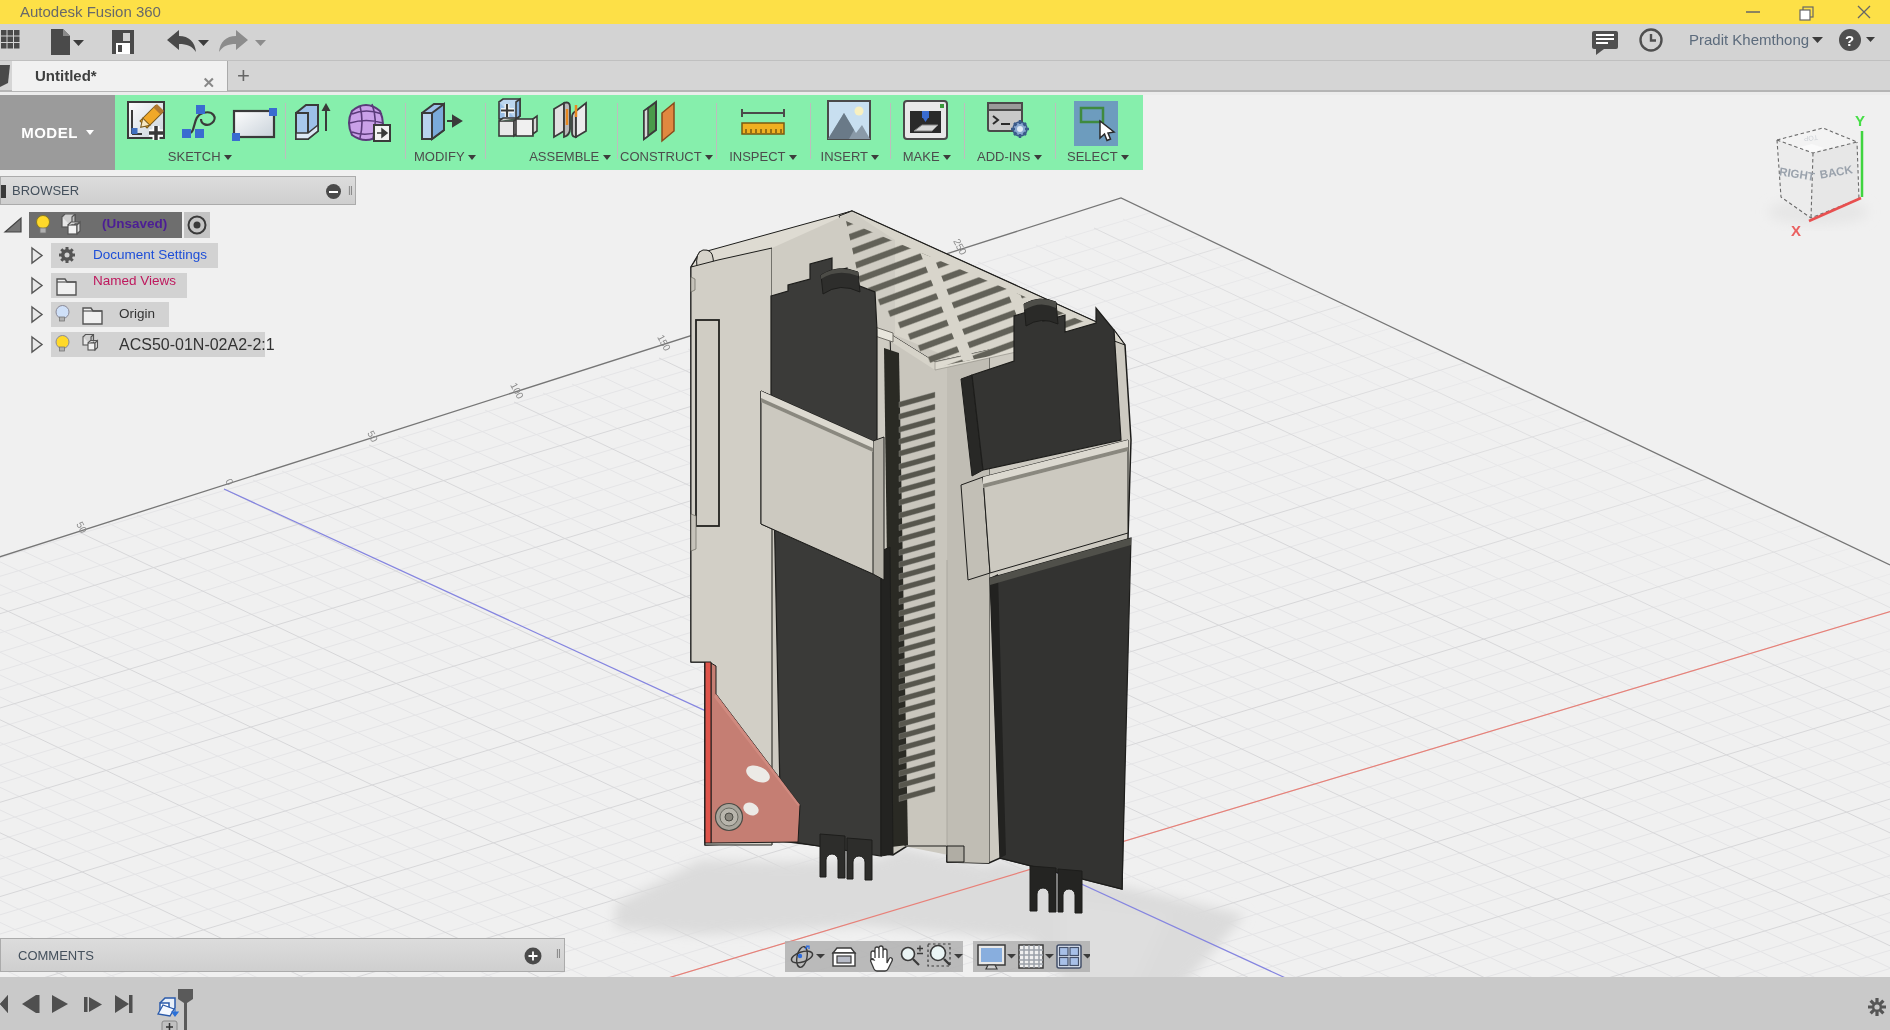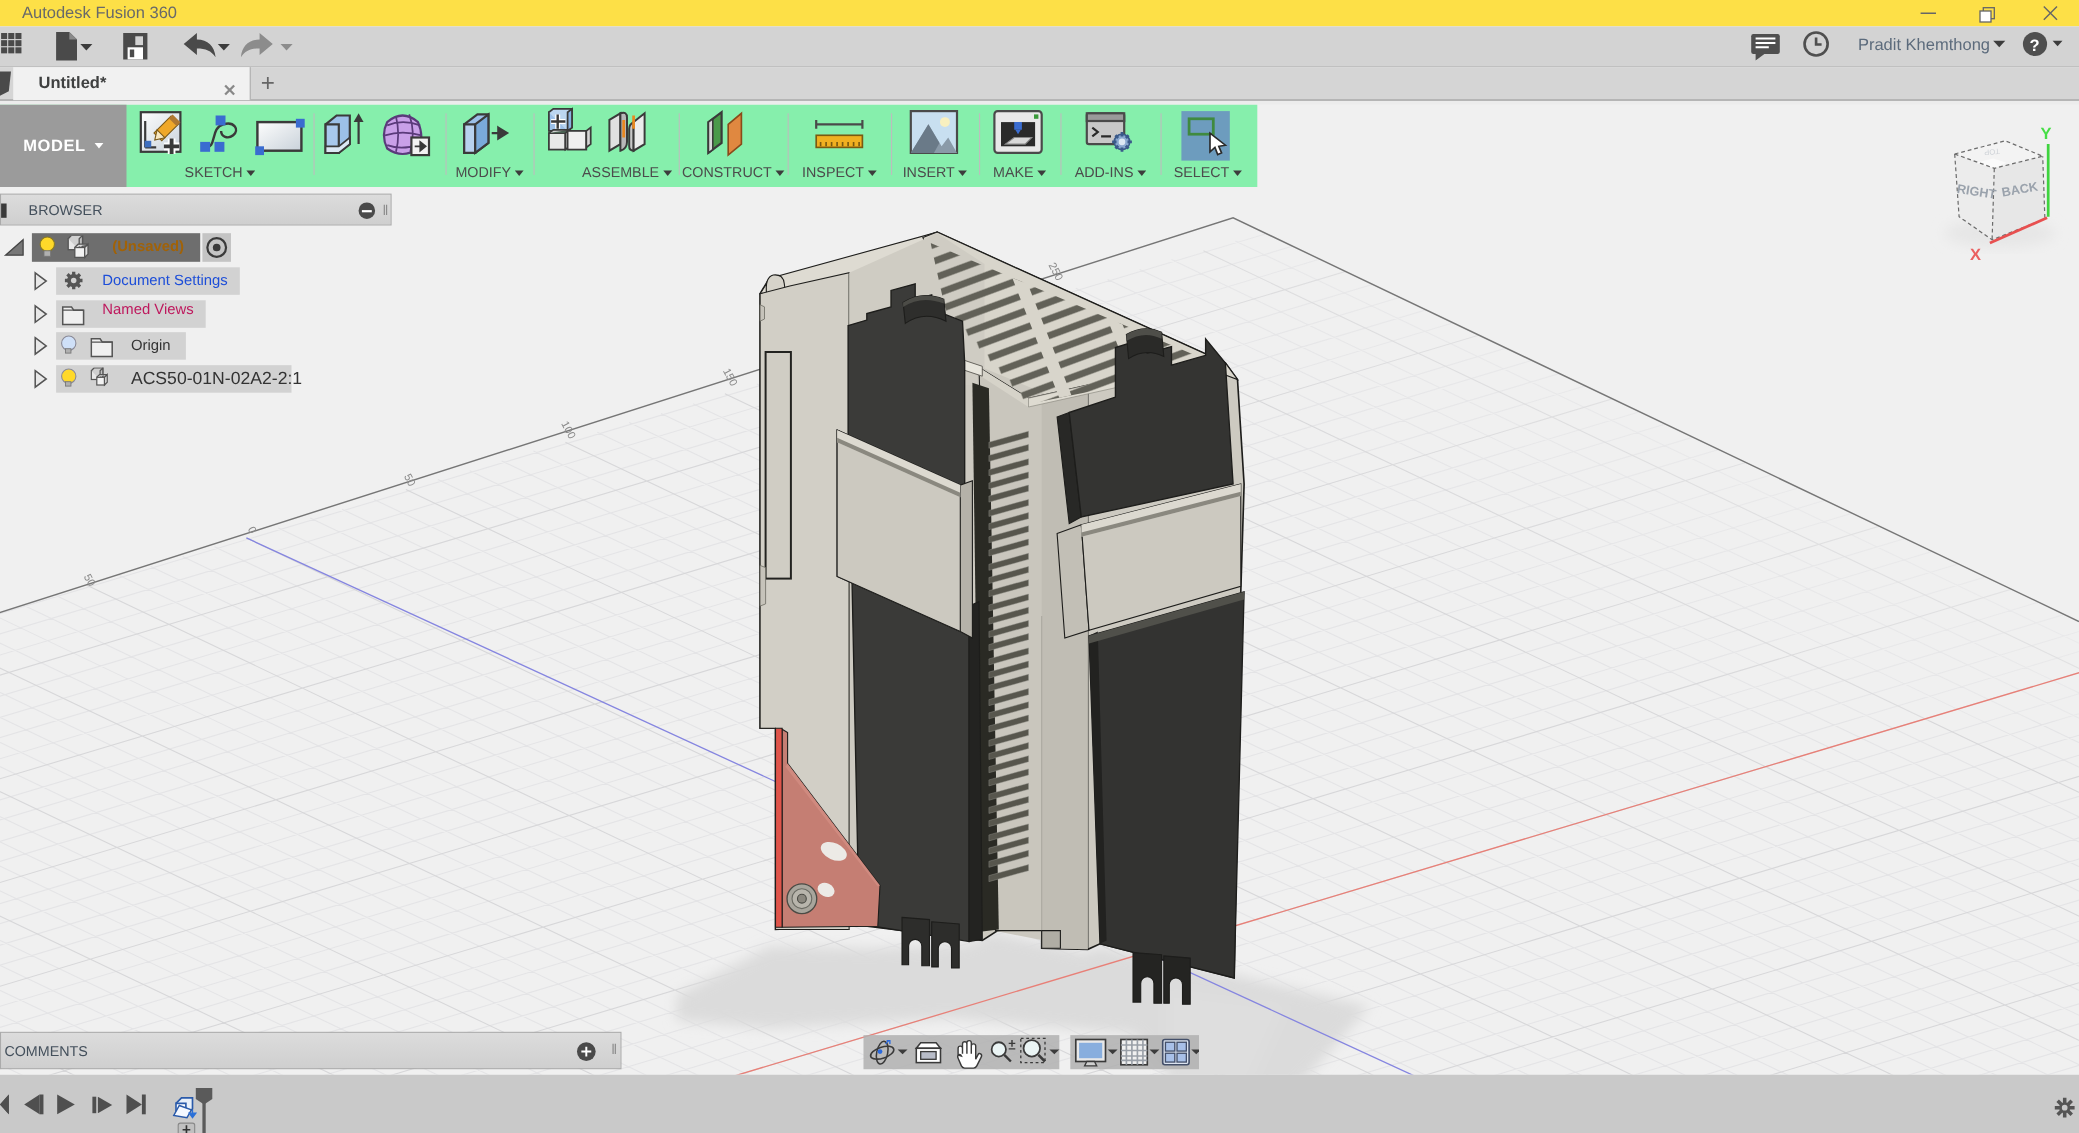--- a/index.html
+++ b/index.html
@@ -359,21 +359,21 @@
 <text x="1836" y="176" font-size="11.5" fill="#9aa2ac" transform="rotate(-10 1836 171)" font-weight="bold" text-anchor="middle">BACK</text>
 <text x="1818" y="141" font-size="7" fill="#aab2bc" transform="rotate(174 1818 138)" opacity=".5">TOP</text>
 <path d="M1862 197 L1862 131" stroke="#3fd43f" stroke-width="2.5"></path>
 <path d="M1861 198 L1809 221" stroke="#e85050" stroke-width="2.5"></path>
 <text x="1855" y="126" font-size="15" fill="#46de46" font-weight="bold">Y</text>
 <text x="1791" y="236" font-size="15" fill="#ea6060" font-weight="bold">X</text>
 </g>
     </svg>
 <div class="browser panelhdr">
       <span style="position:absolute;left:0;top:8px;width:5px;height:13px;background:#3a3a3a"></span>
-      <span style="margin-left:25px">BROWSER</span>
+      <span style="margin-left:11px">BROWSER</span>
       <span class="mincirc" style="position:absolute;right:14px;top:7px"></span>
       <span style="position:absolute;right:2px;top:6px;color:#8a8a8a;font-size:13px">‖</span>
     </div>
 <div id="btree" style="position:absolute;z-index:6;left:0;top:0;width:400px">
       <div style="position:absolute;left:0;top:117px;width:360px;height:26px">
 <svg width="22" height="26" style="position:absolute;left:2px;top:0px">
           <path d="M3 20L19 6v14z" fill="#777" stroke="#444" stroke-width="1.2"></path>
         </svg>
 <div style="position:absolute;left:29px;top:0;width:153px;height:26px;background:#6e6e6e"></div>
 <div style="position:absolute;left:184px;top:0;width:26px;height:26px;background:#c4c4c4"></div>
@@ -381,21 +381,21 @@
           <circle cx="9" cy="10" r="6.5" fill="#ffd92a" stroke="#8a7a20" stroke-width="1"></circle>
           <rect x="6" y="16" width="6" height="5" fill="#b0b0b0" stroke="#777" stroke-width=".8"></rect>
         </svg>
 <svg width="24" height="26" style="position:absolute;left:60px;top:2px">
           <rect x="2" y="3" width="10" height="10" fill="#e8e8e8" stroke="#555" stroke-width="1.2"></rect>
           <path d="M2 3l3-3h10v10l-3 3" fill="#d0d0d0" stroke="#555" stroke-width="1.2"></path>
           <path d="M12 3l3-3v10l-3 3z" fill="#c0c0c0" stroke="#555" stroke-width="1.2"></path>
           <rect x="8" y="11" width="9" height="9" fill="#f2f2f2" stroke="#555" stroke-width="1.2"></rect>
           <path d="M17 11l3-3v9l-3 3zM8 11l3-3h9" fill="#ddd" stroke="#555" stroke-width="1.2"></path>
         </svg>
-<span style="position:absolute;left:102px;top:4px;font-size:13.5px;font-weight:bold;color:#a16207">(Unsaved)</span>
+<span style="position:absolute;left:102px;top:4px;font-size:13.5px;font-weight:bold;color:#4c1d95">(Unsaved)</span>
 <svg width="22" height="26" style="position:absolute;left:186px;top:1px">
           <circle cx="11" cy="12" r="8.5" fill="none" stroke="#3a3a3a" stroke-width="2"></circle>
           <circle cx="11" cy="12" r="3.5" fill="#3a3a3a"></circle>
         </svg>
 </div>
       <div style="position:absolute;left:0;top:148px;width:360px;height:25px">
 <svg width="16" height="25" style="position:absolute;left:29px;top:0px">
           <path d="M3 5l10 7.5L3 20z" fill="#e8e8e8" stroke="#555" stroke-width="1.4"></path>
         </svg>
 <div style="position:absolute;left:51px;top:0;width:167px;height:25px;background:#d2d2d2"></div>
@@ -449,21 +449,21 @@
           <rect x="1" y="3" width="8" height="8" fill="#e8e8e8" stroke="#555" stroke-width="1.1"></rect>
           <path d="M1 3l2.5-2.5h8v8L9 11" fill="#d0d0d0" stroke="#555" stroke-width="1.1"></path>
           <path d="M9 3l2.5-2.5v8L9 11z" fill="#c0c0c0" stroke="#555" stroke-width="1.1"></path>
           <rect x="6" y="9" width="7" height="7" fill="#f2f2f2" stroke="#555" stroke-width="1.1"></rect>
           <path d="M13 9l2.5-2.5v7L13 16zM6 9l2.5-2.5h7" fill="#ddd" stroke="#555" stroke-width="1.1"></path>
         </svg>
 <span style="position:absolute;left:119px;top:4px;font-size:16px;color:#333">ACS50-01N-02A2-2:1</span>
 </div>
     </div>
 <div class="comments panelhdr">
-      <span style="margin-left:3px">COMMENTS</span>
+      <span style="margin-left:17px">COMMENTS</span>
 <svg width="18" height="18" style="position:absolute;right:22px;top:8px">
         <circle cx="9" cy="9" r="8.5" fill="#4a4a4a"></circle>
         <path d="M9 4.5v9M4.5 9h9" stroke="#fff" stroke-width="1.8"></path>
       </svg>
 <span style="position:absolute;right:3px;top:7px;color:#8a8a8a;font-size:13px">‖</span>
     </div>
 <div class="navbar" id="nav1" style="left:785px;width:178px">
       <svg width="178" height="31">
 <g stroke="#3a3a3a" fill="none" stroke-width="1.4">
 <ellipse cx="17" cy="16" rx="11" ry="5" transform="rotate(-18 17 16)"></ellipse>

